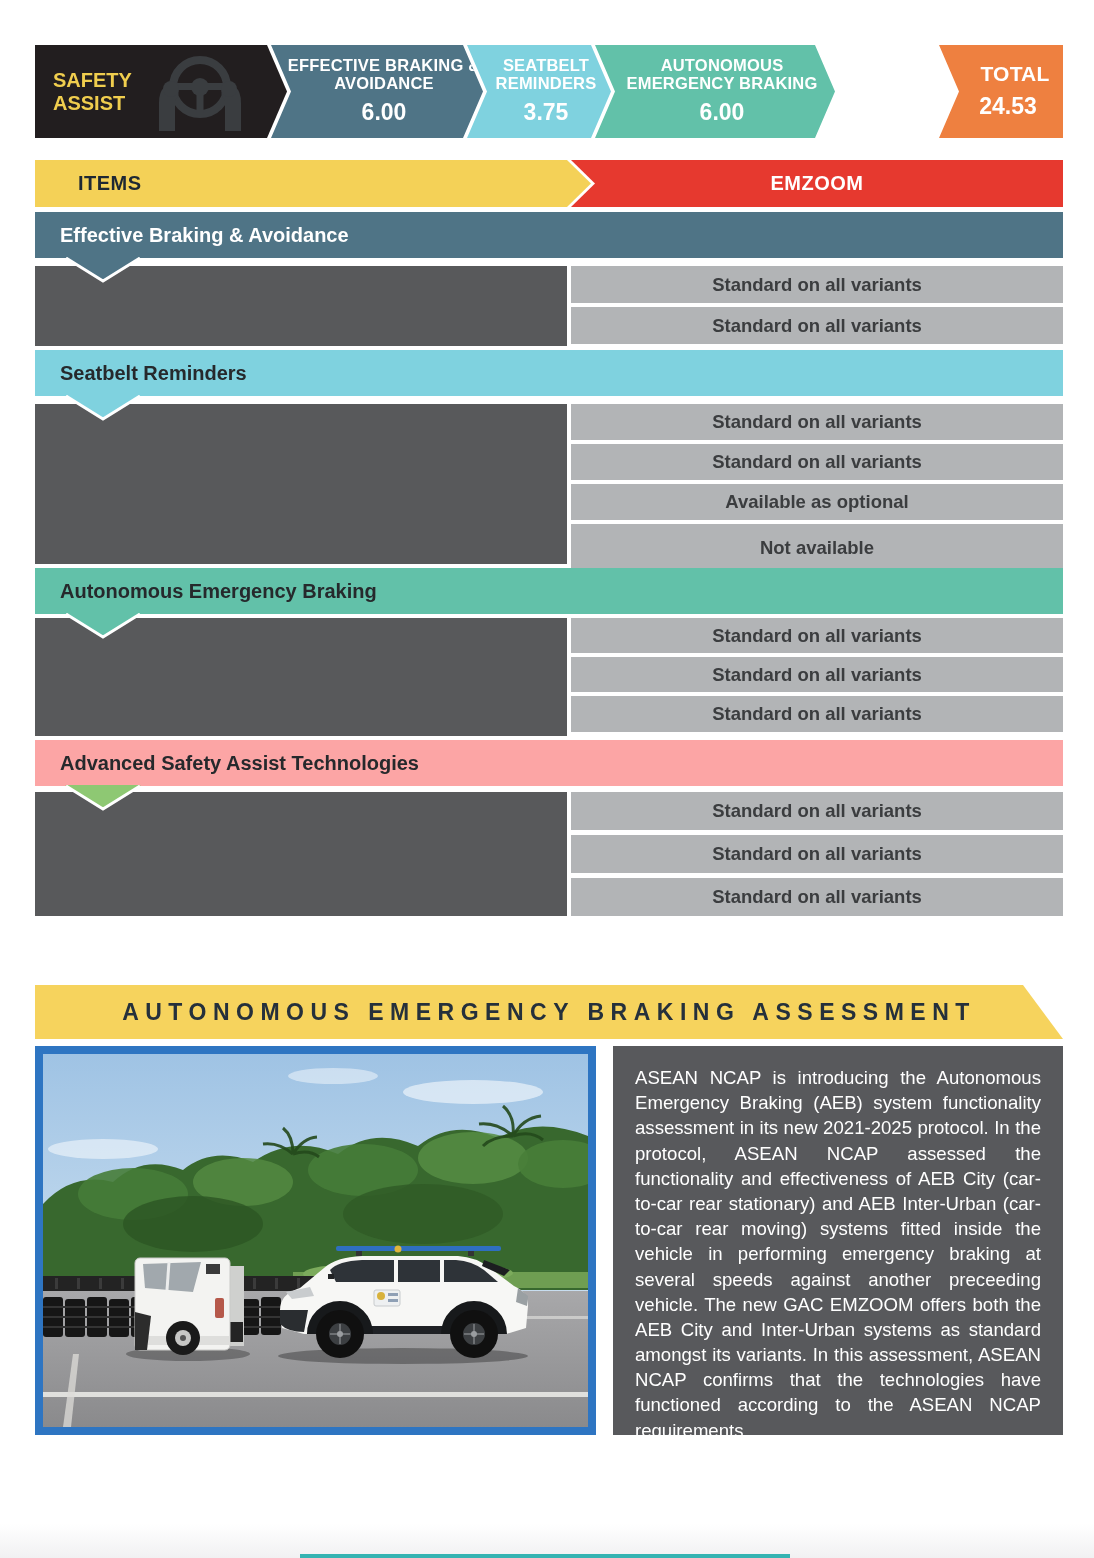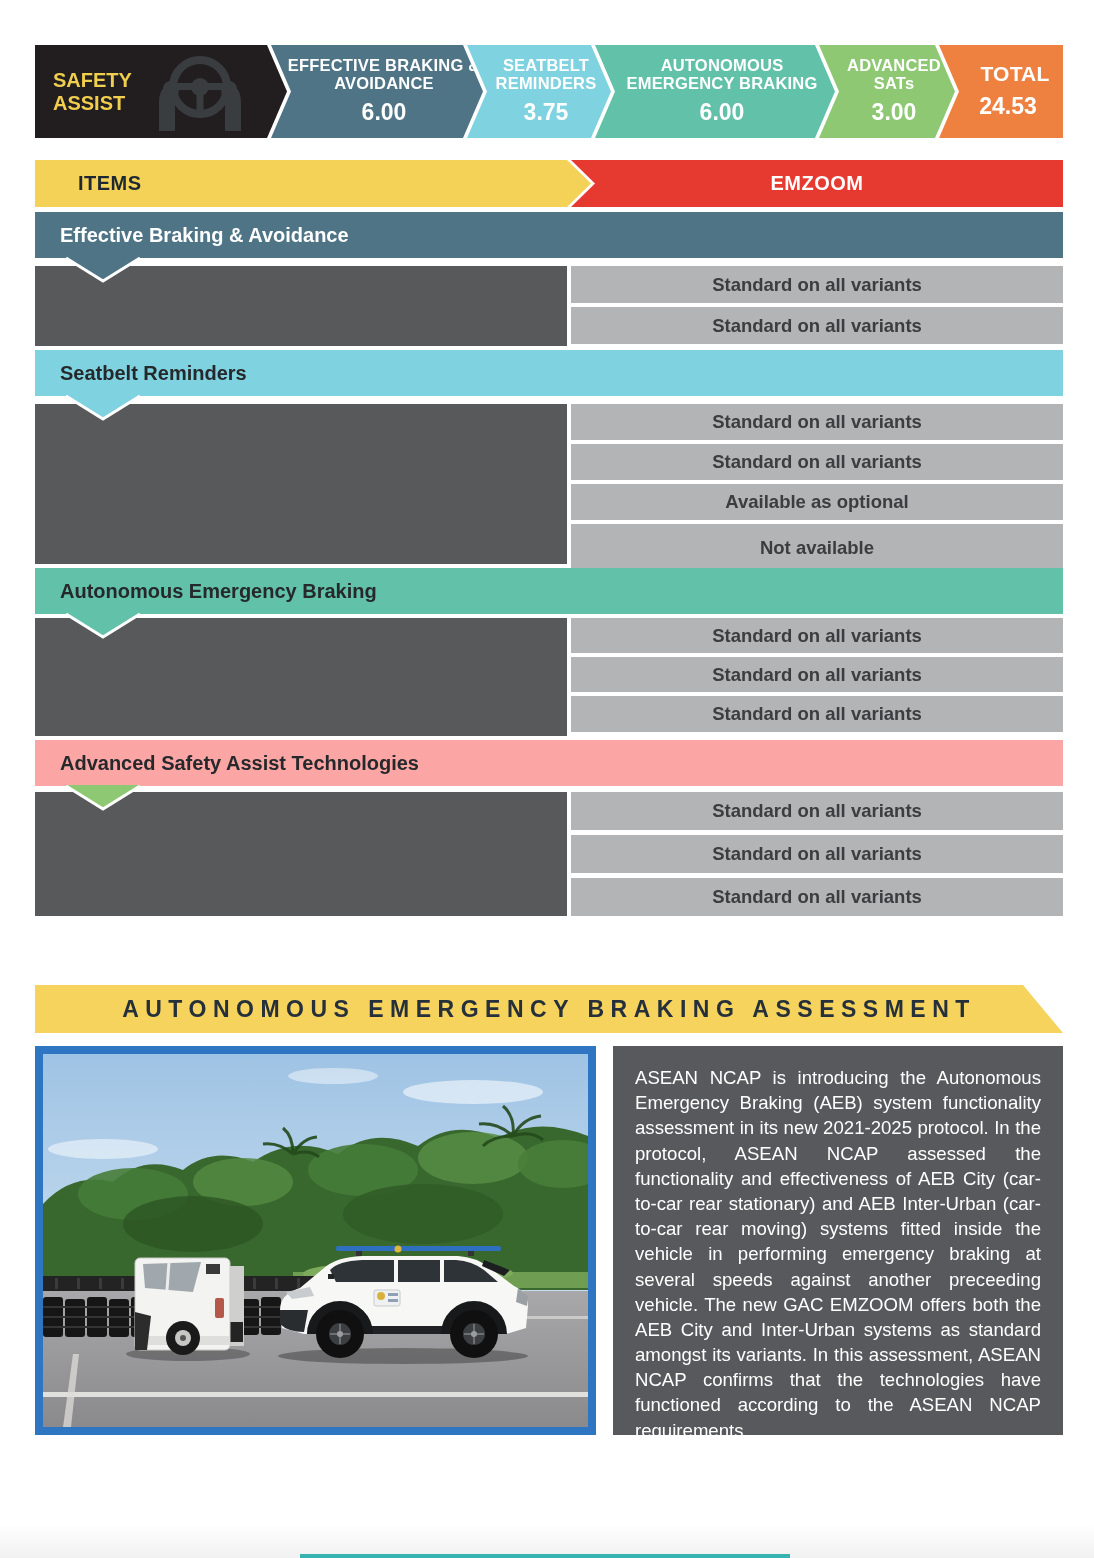--- a/index.html
+++ b/index.html
@@ -37,21 +37,21 @@
   .sec-h { position:absolute; left:0; width:1028px; height:46px; display:flex; align-items:center; z-index:1; }
   .sec-h span { font-weight:bold; font-size:20px; padding-left:25px; }
   .sec-notch { position:absolute; left:30px; width:76px; height:26px; z-index:5; }
 
   .lblcol { position:absolute; left:0; width:532px; background:#58595b; }
   .lbl { position:absolute; right:0; width:532px; color:#ffffff; font-weight:bold; font-size:16.5px; text-align:right; padding-right:16px; }
   .vcell { position:absolute; left:536px; width:492px; background:#b2b4b6; display:flex; align-items:center; justify-content:center; }
   .vcell span { font-weight:bold; font-size:18.5px; color:#3b3d3f; }
 
   
-  .banner { position:absolute; left:35px; top:985px; width:1028px; height:48px; background:#f6d35d; clip-path:polygon(0 0, calc(100% - 40px) 0, 100% 100%, 0 100%); display:flex; align-items:center; justify-content:center; }
+  .banner { position:absolute; left:35px; top:985px; width:1028px; height:54px; background:#f6d35d; clip-path:polygon(0 0, calc(100% - 40px) 0, 100% 100%, 0 100%); display:flex; align-items:center; justify-content:center; }
   .banner span { font-weight:bold; font-size:23px; color:#25303b; letter-spacing:6.5px; }
 
   
   .photo { position:absolute; left:35px; top:1046px; width:561px; height:389px; border:8px solid #2e75c2; background:#cfe0ee; }
   .aeb-text { position:absolute; left:613px; top:1046px; width:450px; height:389px; background:#58595c; color:#ffffff; padding:19px 22px; font-size:18.6px; line-height:1.355; text-align:justify; }
 
   
   .page-fade { position:absolute; left:0; bottom:0; width:1094px; height:34px; background:linear-gradient(#ffffff,#f1f1f2); }
   .bottom-strip { position:absolute; left:300px; bottom:0; width:490px; height:4px; background:#35b4b2; }
 </style>
@@ -81,24 +81,20 @@
       <div class="t">EFFECTIVE BRAKING &amp; AVOIDANCE</div>
       <div class="s">6.00</div>
     </div>
     <div class="seg seg2 notch-tip">
       <div class="t">SEATBELT REMINDERS</div>
       <div class="s">3.75</div>
     </div>
     <div class="seg seg3 notch-tip">
       <div class="t">AUTONOMOUS EMERGENCY BRAKING</div>
       <div class="s">6.00</div>
-    </div>
-    <div class="seg seg4 notch-tip">
-      <div class="t">ADVANCED SATs</div>
-      <div class="s">3.00</div>
     </div>
     <div class="seg seg5 notch-end">
       <div class="t">TOTAL</div>
       <div class="s">24.53</div>
     </div>
   </div>
 
   <div class="tbl">
 
     <div class="hdr-yellow-outline"></div>

